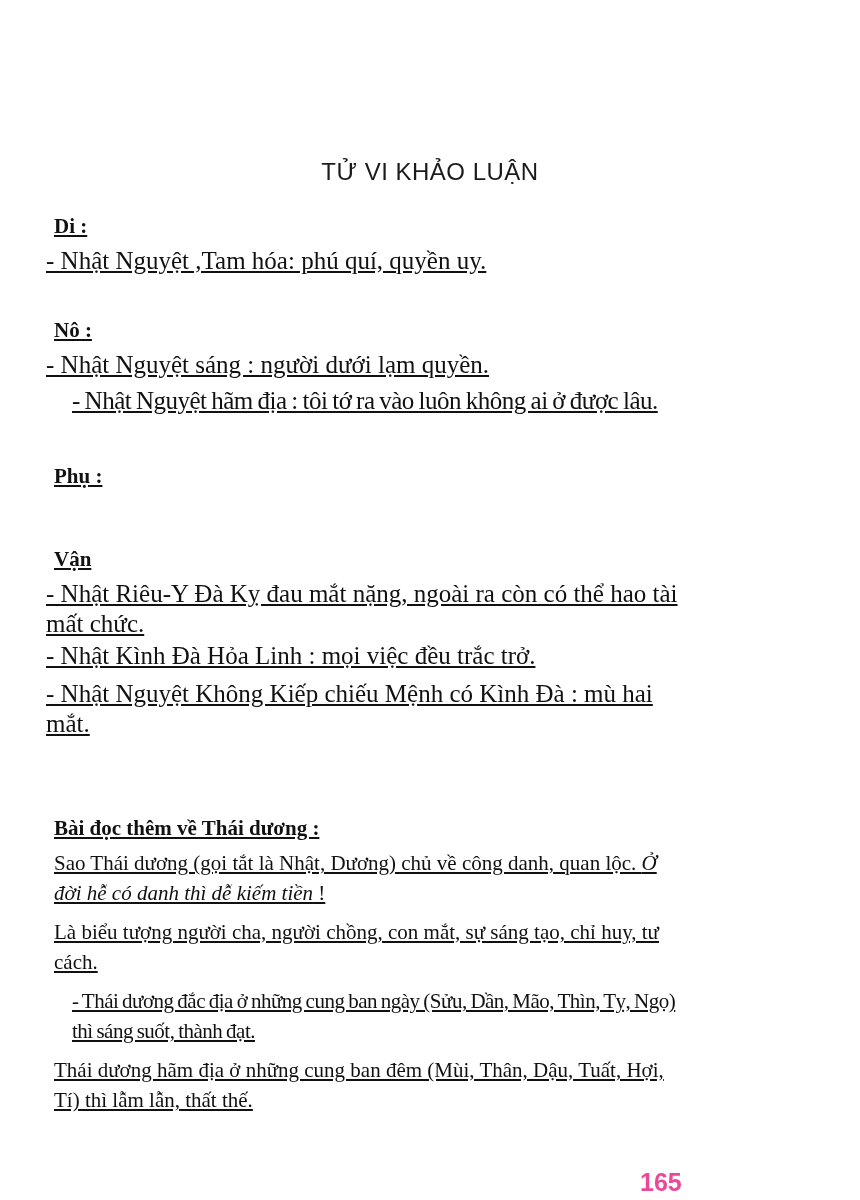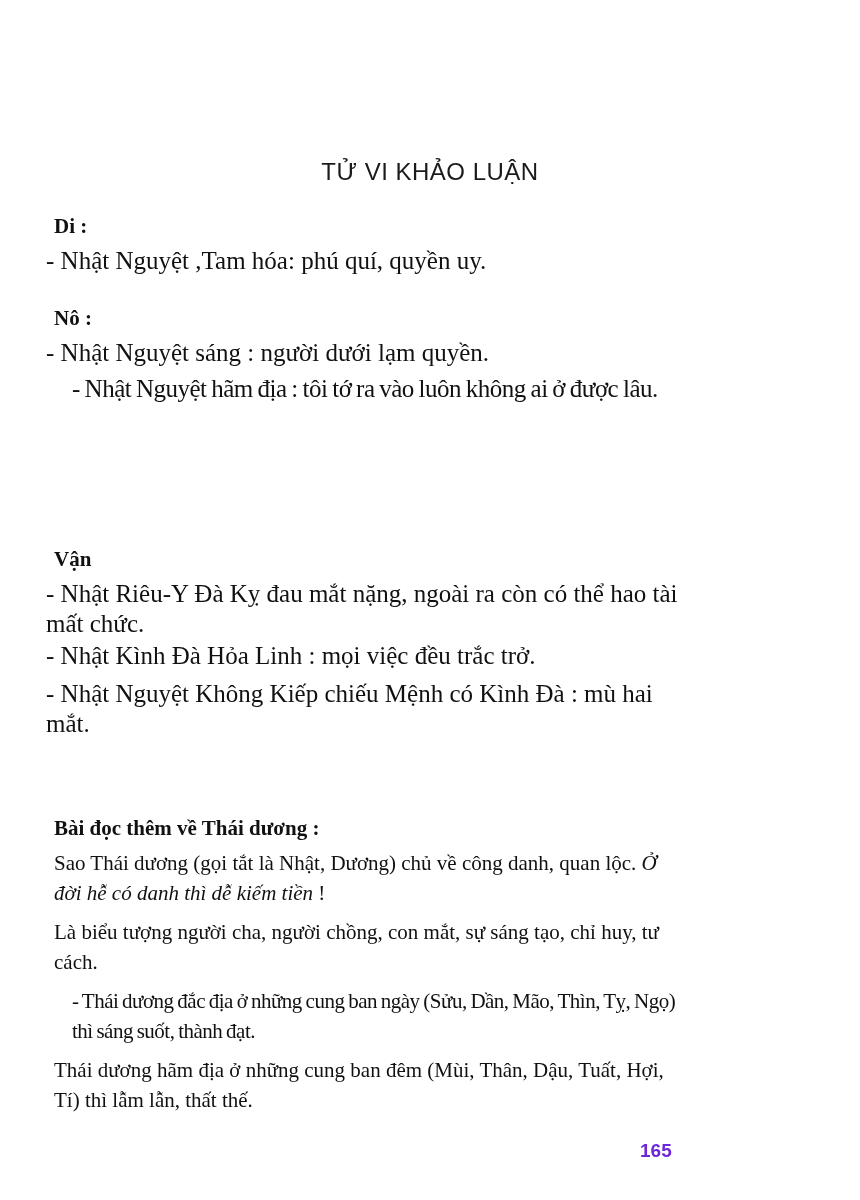--- a/index.html
+++ b/index.html
@@ -12,58 +12,59 @@
       overflow: hidden;
     }
     .page { position: absolute; left: 0; top: 0; width: 860px; height: 1200px; }
     .running-head {
       position: absolute; top: 158px; left: 0; width: 860px;
       text-align: center;
       font-family: "Liberation Sans", "DejaVu Sans", sans-serif;
       font-size: 24px; letter-spacing: 0.5px;
       color: #1a1a1a;
     }
-    .block { position: absolute; left: 46px; width: 640px; }
+    .block { position: absolute; left: 46px; width: 640px; text-decoration: underline; }
     .heading {
       font-weight: bold; font-size: 21px; line-height: 28px;
       margin-left: 8px;
     }
     .line {
       font-size: 25px; line-height: 30px; margin: 0 0 2px 0;
       text-align: left;
     }
     .para { font-size: 21px; line-height: 30px; margin: 0 0 9px 0; }
     .indent { padding-left: 8px; }
     .dense { letter-spacing: -0.5px; word-spacing: -1px; margin-left: 26px; }
     .italic { font-style: italic; }
     .page-number {
-      position: absolute; top: 1140px; left: 640px;
+      position: absolute; top: 1168px; left: 640px;
       font-family: "Liberation Sans", "DejaVu Sans", sans-serif;
-      font-weight: bold; font-size: 19px; color: #6d28d9;
+      font-weight: bold; font-size: 25px; color: #ec4899;
     }
   </style>
 </head>
 <body>
 
 <div class="page">
 
   <div class="running-head">TỬ VI KHẢO LUẬN</div>
 
   <div class="block" style="top:212px;">
     <div class="heading">Di :</div>
     <div class="line" style="margin-top:6px;">- Nhật Nguyệt ,Tam hóa: phú quí, quyền uy.</div>
   </div>
 
-  <div class="block" style="top:304px;">
+  <div class="block" style="top:316px;">
     <div class="heading">Nô :</div>
     <div class="line" style="margin-top:6px;">- Nhật Nguyệt sáng : người dưới lạm quyền.</div>
     <div class="line dense" style="margin-top:6px;">- Nhật Nguyệt hãm địa : tôi tớ ra vào luôn không ai ở được lâu.</div>
   </div>
 
   <div class="block" style="top:462px;">
+    <div class="heading">Phụ :</div>
   </div>
 
   <div class="block" style="top:545px;">
     <div class="heading">Vận</div>
     <div class="line" style="margin-top:6px;">- Nhật Riêu-Y Đà Kỵ đau mắt nặng, ngoài ra còn có thể hao tài mất chức.</div>
     <div class="line" style="">- Nhật Kình Đà Hỏa Linh : mọi việc đều trắc trở.</div>
     <div class="line" style="margin-top:8px;">- Nhật Nguyệt Không Kiếp chiếu Mệnh có Kình Đà : mù hai mắt.</div>
   </div>
 
   <div class="block" style="top:814px;">

